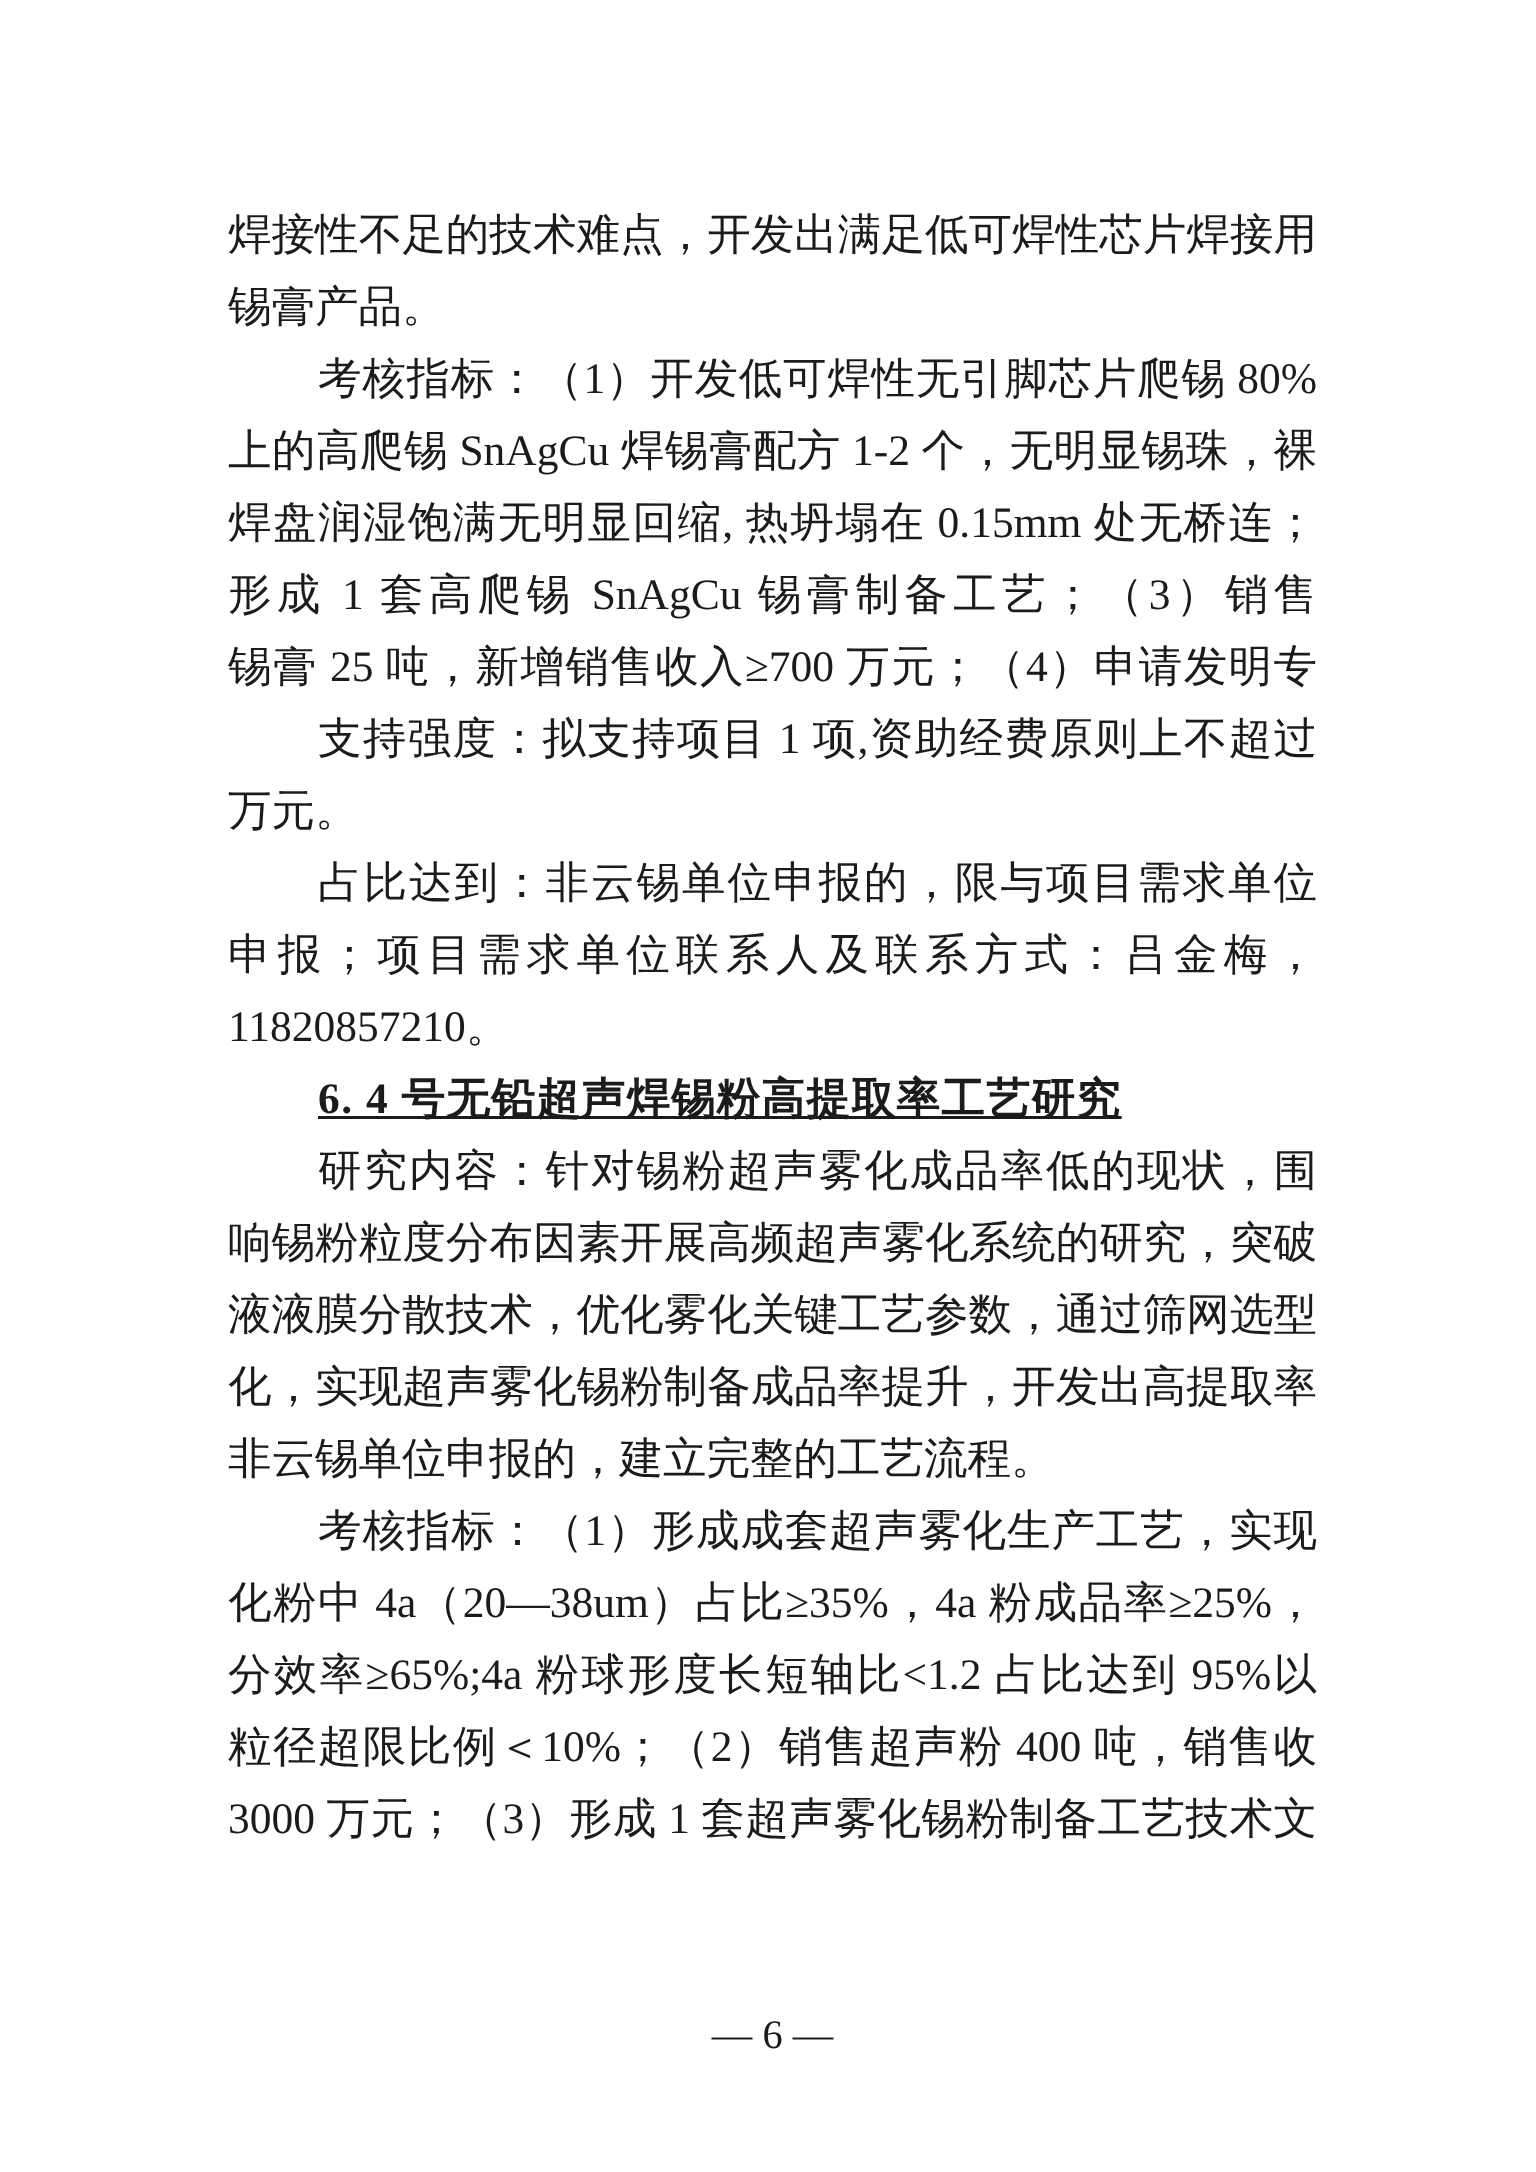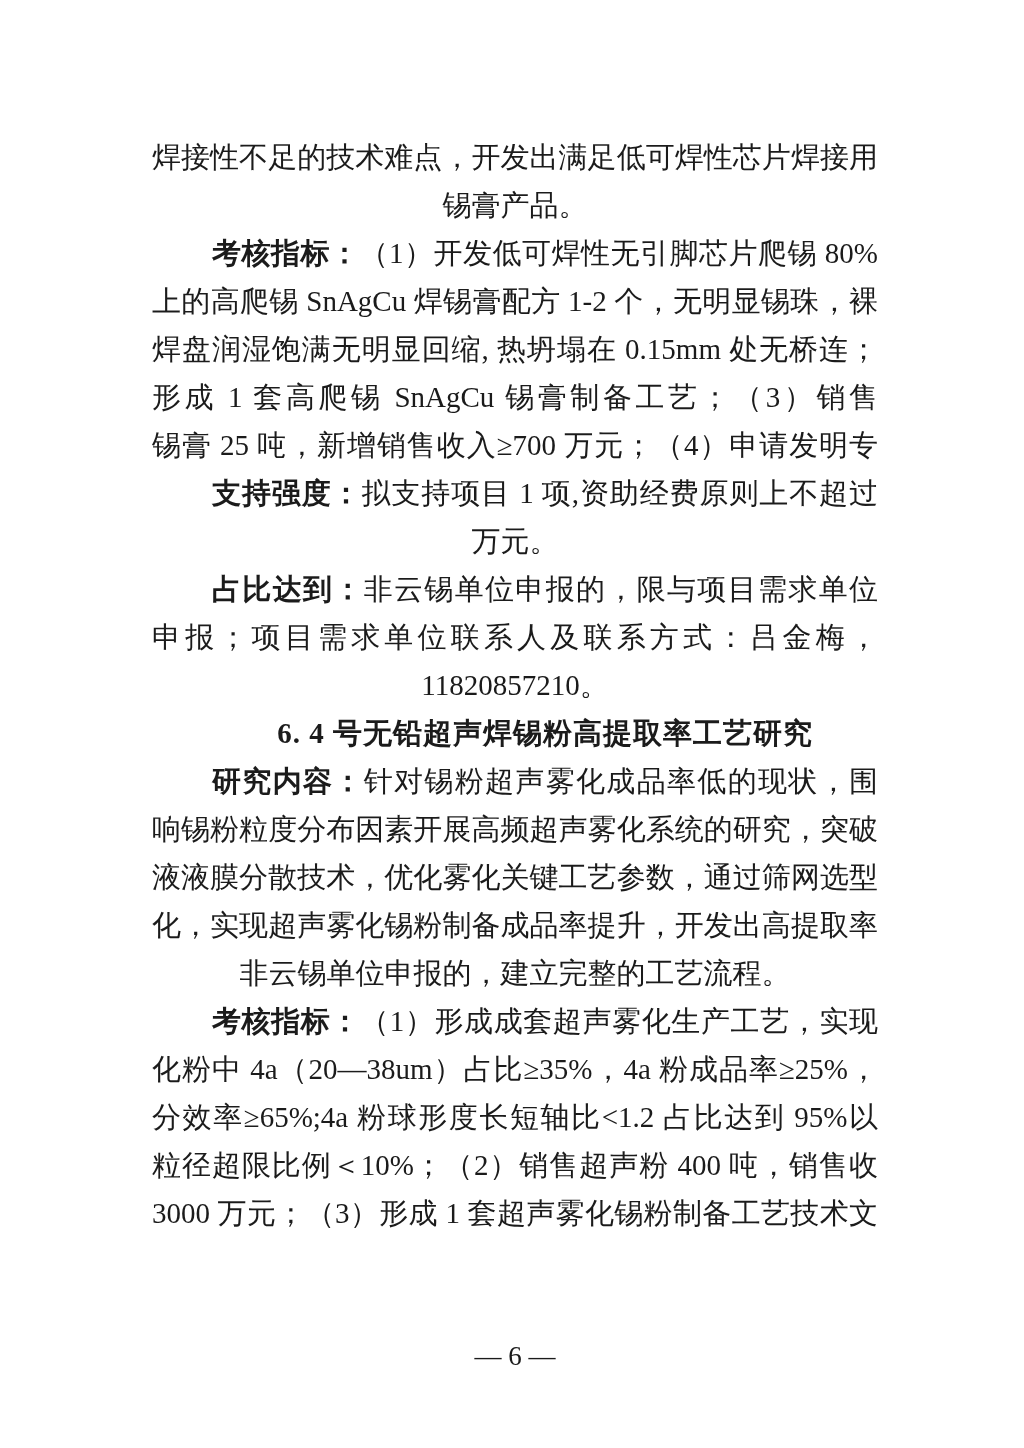--- a/index.html
+++ b/index.html
@@ -15,24 +15,24 @@
     position:absolute; left:152px; top:133px; width:726px;
   }
   .line {
     font-size:29px;
     line-height:48px;
     height:48px;
     overflow:hidden;
     white-space:normal;
   }
   .fill  { text-align:justify; text-align-last:justify; }
-  .short { text-align:center; }
+  .short { text-align:left; }
   .indent { padding-left:60px; }
-  .bold { font-weight:700; }
-  .heading { font-weight:700; letter-spacing:1px; }
+  .bold { font-weight:400; }
+  .heading { font-weight:700; letter-spacing:1px;text-decoration:underline; }
   .footer {
     position:absolute; left:152px; top:1336px; width:726px;
     text-align:center; font-size:27px; line-height:40px; color:#1b1b1b;
   }
 </style>
 </head>
 <body>
 
 <div class="page">
   <div class="content">

